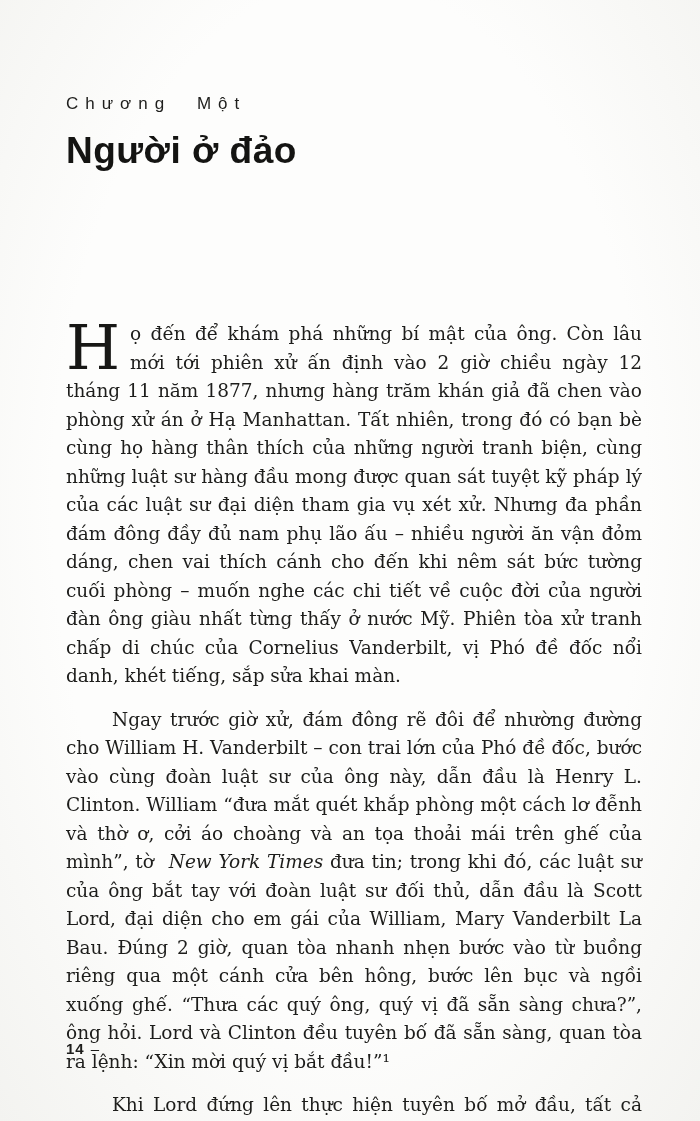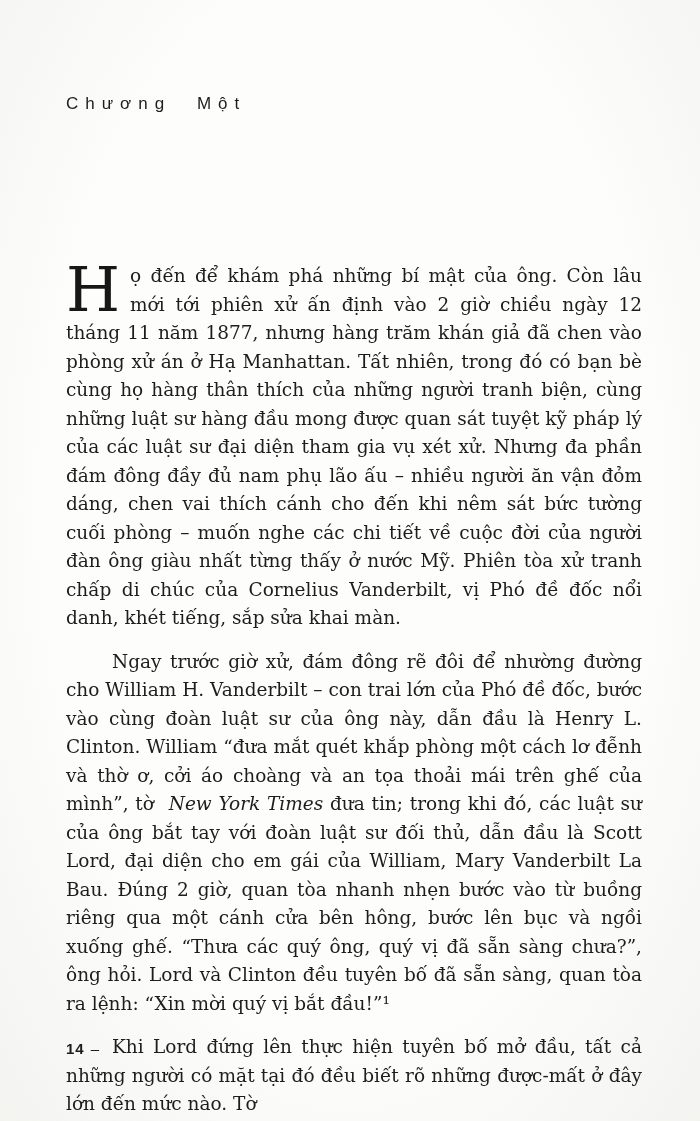--- a/index.html
+++ b/index.html
@@ -65,20 +65,21 @@
   }
   .footer .num { font-weight: 700; letter-spacing: 1px; }
   .footer .dash { font-weight: 400; margin-left: 6px; }
 </style>
 </head>
 <body>
 
 <div class="page">
   <div class="chapter-label">Chương Một</div>
 
+  <h1 class="page-title">Người ở đảo</h1>
 
   <div class="body-text">
       <p class="para"><span class="dropcap">H</span><span>ọ đến để khám phá những bí mật của ông. Còn lâu mới tới phiên xử ấn định vào 2 giờ chiều ngày 12 tháng 11 năm 1877, nhưng hàng trăm khán giả đã chen vào phòng xử án ở Hạ Manhattan. Tất nhiên, trong đó có bạn bè cùng họ hàng thân thích của những người tranh biện, cùng những luật sư hàng đầu mong được quan sát tuyệt kỹ pháp lý của các luật sư đại diện tham gia vụ xét xử. Nhưng đa phần đám đông đầy đủ nam phụ lão ấu – nhiều người ăn vận đỏm dáng, chen vai thích cánh cho đến khi nêm sát bức tường cuối phòng – muốn nghe các chi tiết về cuộc đời của người đàn ông giàu nhất từng thấy ở nước Mỹ. Phiên tòa xử tranh chấp di chúc của Cornelius Vanderbilt, vị Phó đề đốc nổi danh, khét tiếng, sắp sửa khai màn.</span></p>
       <p class="para indent"><span>Ngay trước giờ xử, đám đông rẽ đôi để nhường đường cho William H. Vanderbilt – con trai lớn của Phó đề đốc, bước vào cùng đoàn luật sư của ông này, dẫn đầu là Henry L. Clinton. William “đưa mắt quét khắp phòng một cách lơ đễnh và thờ ơ, cởi áo choàng và an tọa thoải mái trên ghế của mình”, tờ </span><span class="italic">New York Times</span><span> đưa tin; trong khi đó, các luật sư của ông bắt tay với đoàn luật sư đối thủ, dẫn đầu là Scott Lord, đại diện cho em gái của William, Mary Vanderbilt La Bau. Đúng 2 giờ, quan tòa nhanh nhẹn bước vào từ buồng riêng qua một cánh cửa bên hông, bước lên bục và ngồi xuống ghế. “Thưa các quý ông, quý vị đã sẵn sàng chưa?”, ông hỏi. Lord và Clinton đều tuyên bố đã sẵn sàng, quan tòa ra lệnh: “Xin mời quý vị bắt đầu!”¹</span></p>
       <p class="para indent"><span>Khi Lord đứng lên thực hiện tuyên bố mở đầu, tất cả những người có mặt tại đó đều biết rõ những được-mất ở đây lớn đến mức nào. Tờ</span></p>
     </div>
 
   <div class="footer">
     <span class="num">14</span><span class="dash">–</span>
   </div>

